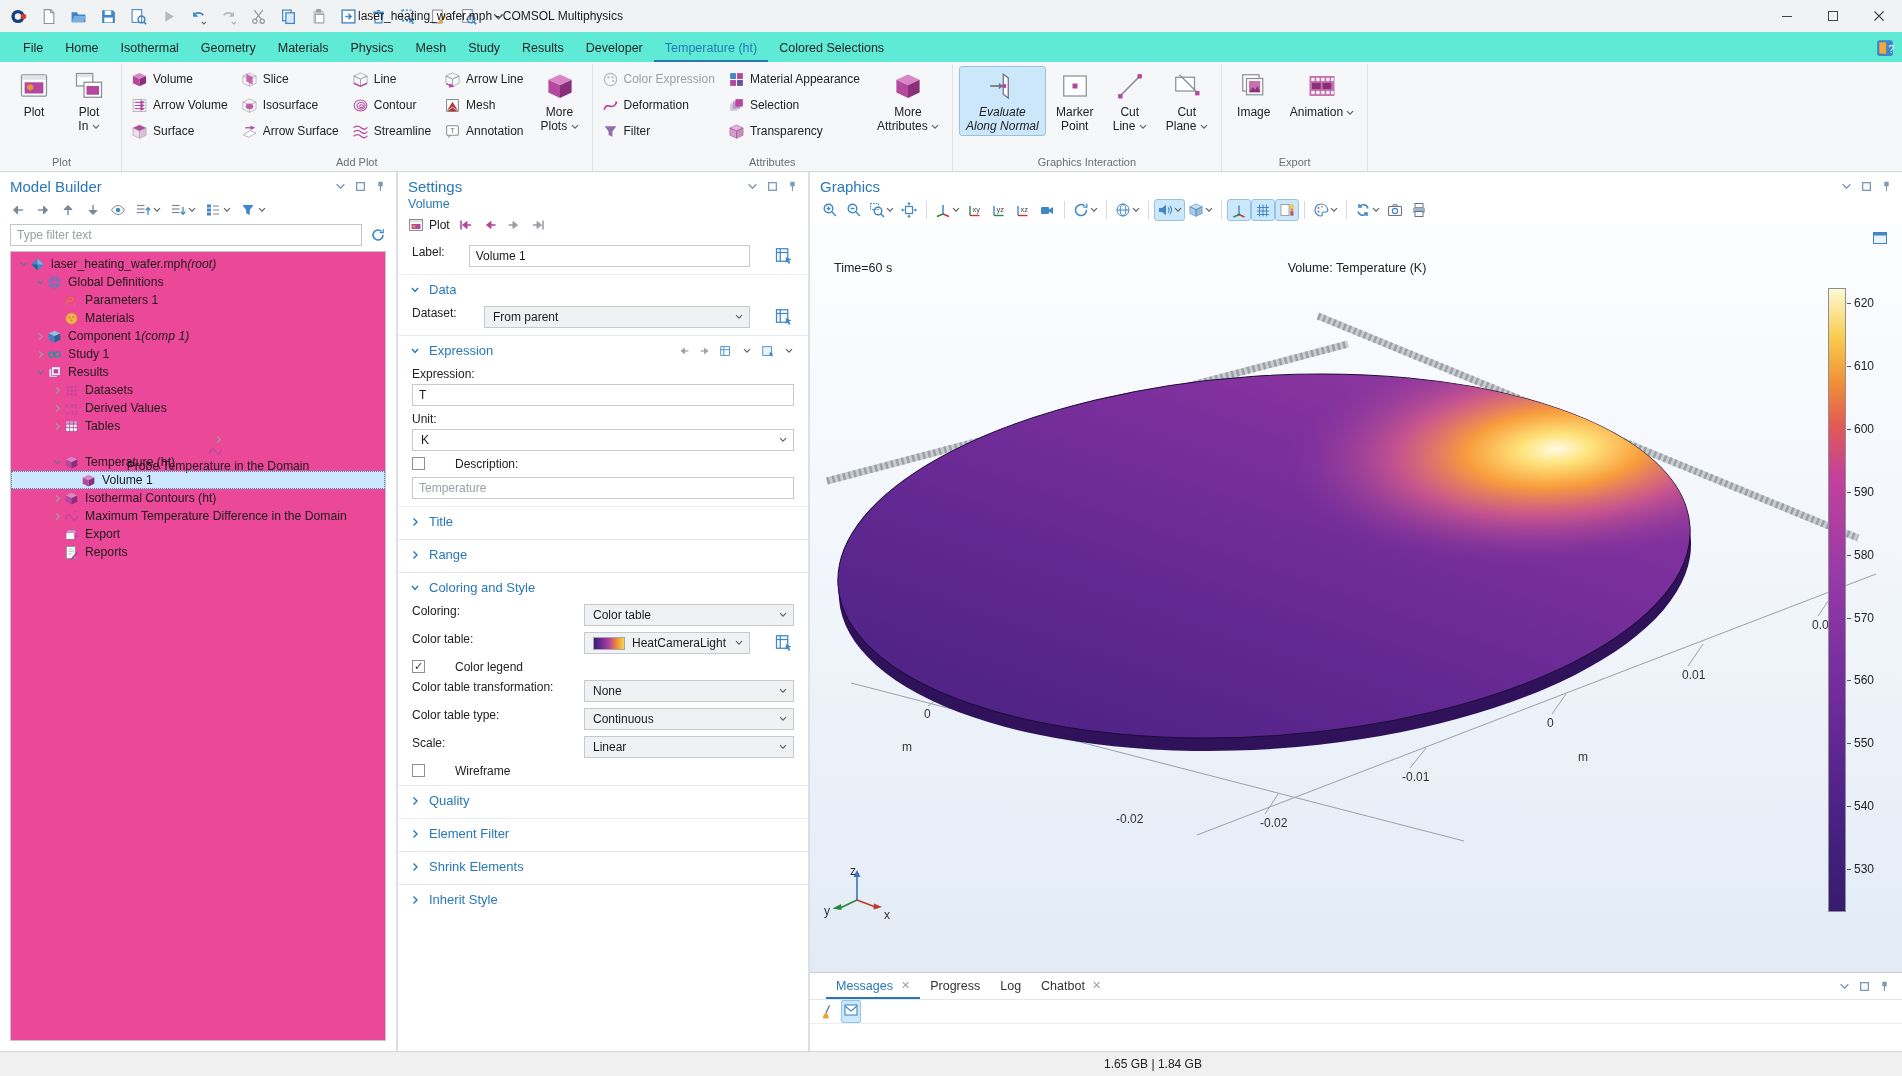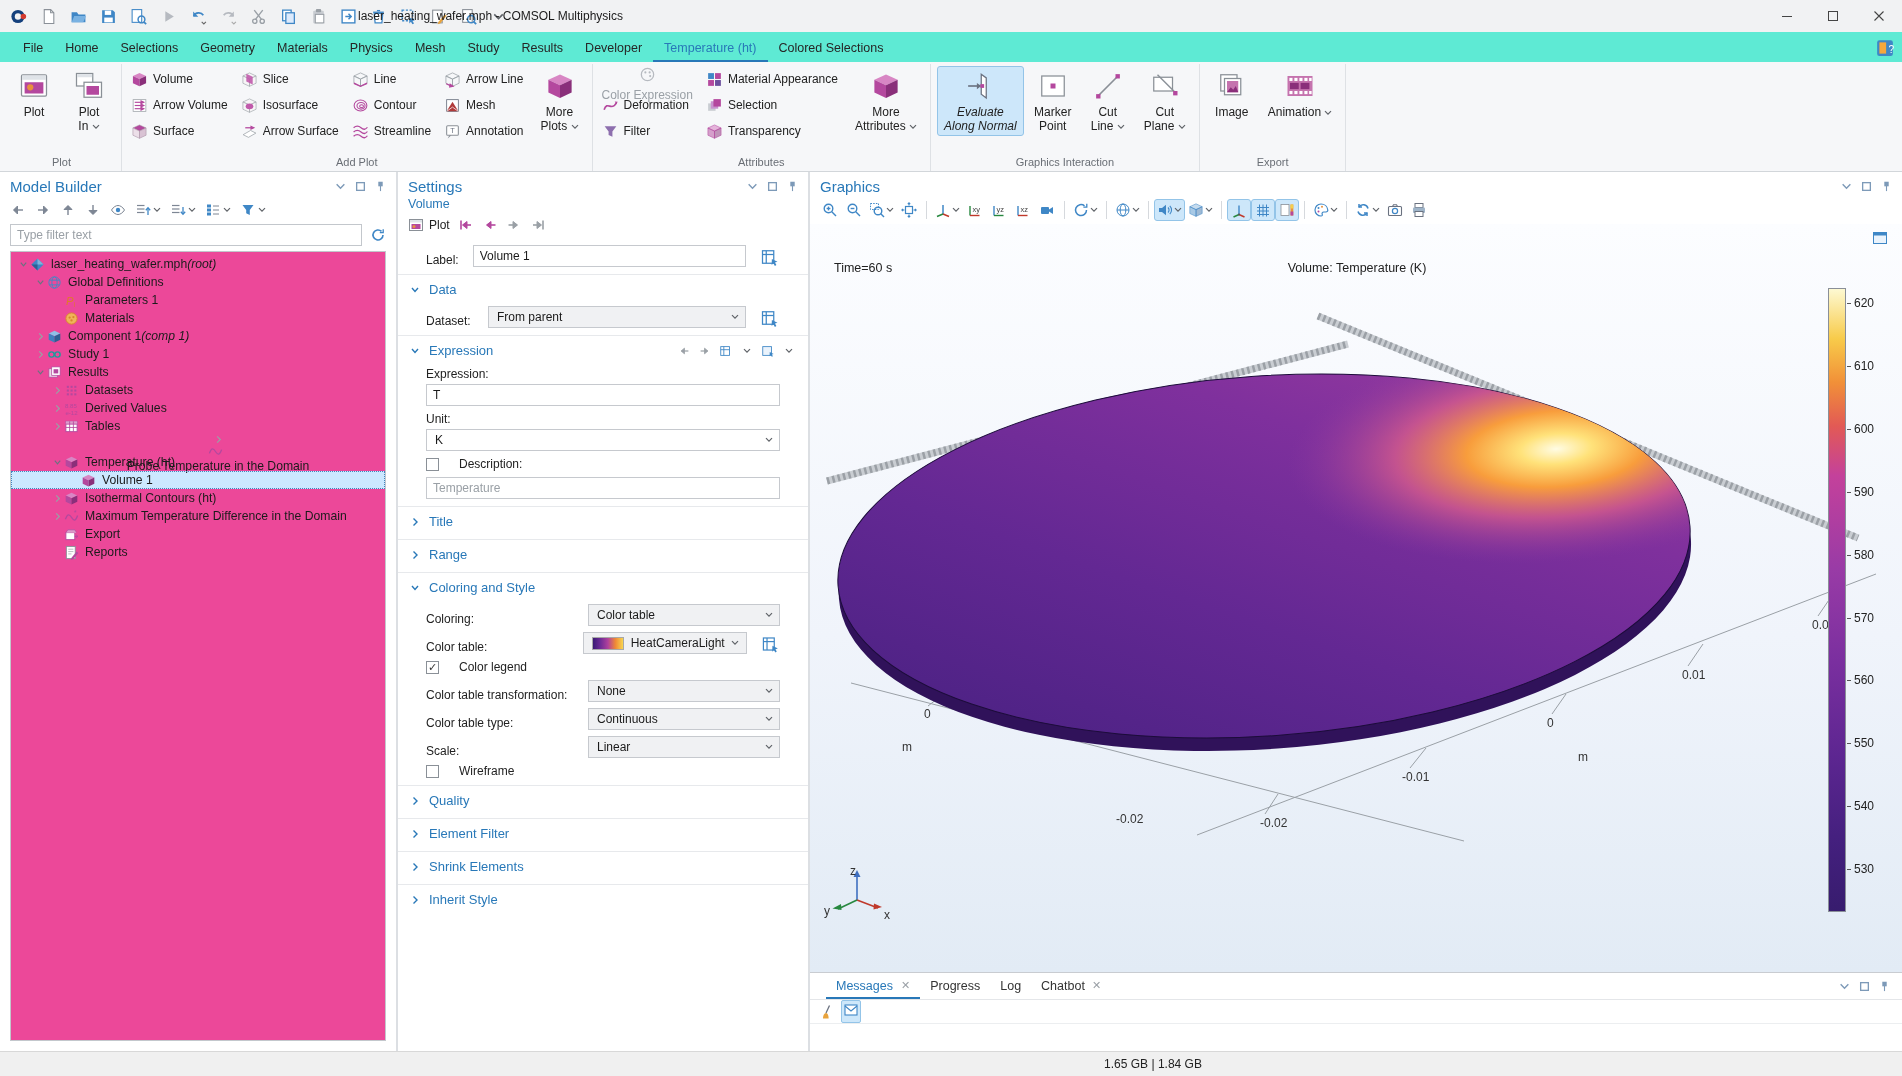--- a/index.html
+++ b/index.html
@@ -23,21 +23,21 @@
   .help-btn { position:absolute; right:8px; bottom:5px; width:18px; height:18px; }
 
   
   .ribbon { height:110px; background:#f6f7f9; border-bottom:1px solid #d2d6da; display:flex; padding:2px 0 0 2px; }
   .rgroup { display:flex; flex-direction:column; border-right:1px solid #dee1e5; padding:0 3px; }
   .rgroup-items { flex:1; display:flex; align-items:flex-start; gap:3px; padding:2px 3px 0; }
   .rgroup-label { text-align:center; font-size:11px; color:#696e75; padding:1px 4px 3px; }
   .rcol { display:flex; flex-direction:column; }
   .rbtn-s { display:flex; align-items:center; gap:5px; height:26px; padding:0 7px 0 3px; font-size:12px; color:#222; border-radius:3px; white-space:nowrap; }
   .rbtn-s .ic { width:17px; height:17px; }
-  .rbtn-s.disabled { color:#9aa0a6;flex-direction:column; }
+  .rbtn-s.disabled { color:#9aa0a6; }
   .rbtn-l { min-width:52px; display:flex; flex-direction:column; align-items:center; padding:4px 6px 1px; gap:4px; border-radius:3px; border:1px solid transparent; text-align:center; font-size:12px; line-height:1.2; color:#222; }
   .rbtn-l .ic { width:30px; height:30px; }
   .rbtn-l.active { background:#cde7fa; border-color:#93c4e8;font-style:italic; }
   .rlab { white-space:nowrap; }
 
   
   .main { display:flex; height:879px; background:#e8eaed; }
   .panel { background:#fff; display:flex; flex-direction:column; }
   .panel-head { display:flex; align-items:center; padding:6px 10px 2px; }
   .panel-title { font-size:15px; color:#2878b8; flex:1; white-space:nowrap; }
@@ -60,21 +60,21 @@
   .trow.selected { background:#cce8ff; outline:1px dotted #4384bd; outline-offset:-1px; }
   .tsuffix { font-style:italic; }
 
   
   .st { width:410px; }
   .st-subtitle { font-size:12.5px; color:#2878b8; padding:0 10px 4px; }
   .st-toolbar { display:flex; align-items:center; gap:8px; padding:2px 10px 6px; }
   .st-toolbar .ic { width:16px; height:16px; }
   .st-plotbtn { display:flex; align-items:center; gap:5px; font-size:12px; color:#222; }
   .st-body { flex:1; overflow:hidden; }
-  .st-row { display:flex; align-items:flex-end; padding:3px 28px; gap:14px; }
+  .st-row { display:flex; align-items:flex-start; padding:3px 14px; gap:24px; }
   .st-lab { font-size:12px; color:#222; white-space:nowrap; }
   .inp { height:22px; border:1px solid #c6c9ce; background:#fff; padding:0 6px; font-size:12px; color:#1b1b1b; font-family:inherit; outline:none; }
   .inp.gray { color:#9aa0a6; }
   .sel { height:22px; background:#f0f1f3; border:1px solid #c6c9ce; display:flex; align-items:center; padding:0 6px 0 8px; font-size:12px; color:#1b1b1b; position:relative; }
   .sel .sel-txt { flex:1; white-space:nowrap; overflow:hidden; }
   .sel .ic { width:9px; height:7px; margin-left:6px; }
   .fbtn { width:20px; height:20px; }
   .sec-head { display:flex; align-items:center; gap:9px; padding:7px 12px 6px; color:#2878b8; font-size:13px; border-top:1px solid #e7e9ec; margin-top:4px; }
   .sec-head:first-child { margin-top:0; }
   .sec-head .exp svg { display:block; }
@@ -253,21 +253,21 @@
           <svg width="12" height="12" viewBox="0 0 12 12">
             <path d="M1.5 1.5l9 9M10.5 1.5l-9 9" stroke="#444" stroke-width="1.1"></path>
           </svg>
         </div>
     </div>
   </div>
 
   <div class="menubar">
     <div class="menu-item">File</div>
       <div class="menu-item">Home</div>
-      <div class="menu-item">Selections</div>
+      <div class="menu-item">Isothermal</div>
       <div class="menu-item">Geometry</div>
       <div class="menu-item">Materials</div>
       <div class="menu-item">Physics</div>
       <div class="menu-item">Mesh</div>
       <div class="menu-item">Study</div>
       <div class="menu-item">Results</div>
       <div class="menu-item">Developer</div>
       <div class="menu-item active">Temperature (ht)</div>
       <div class="menu-item">Colored Selections</div>
       <span class="help-btn ic">

